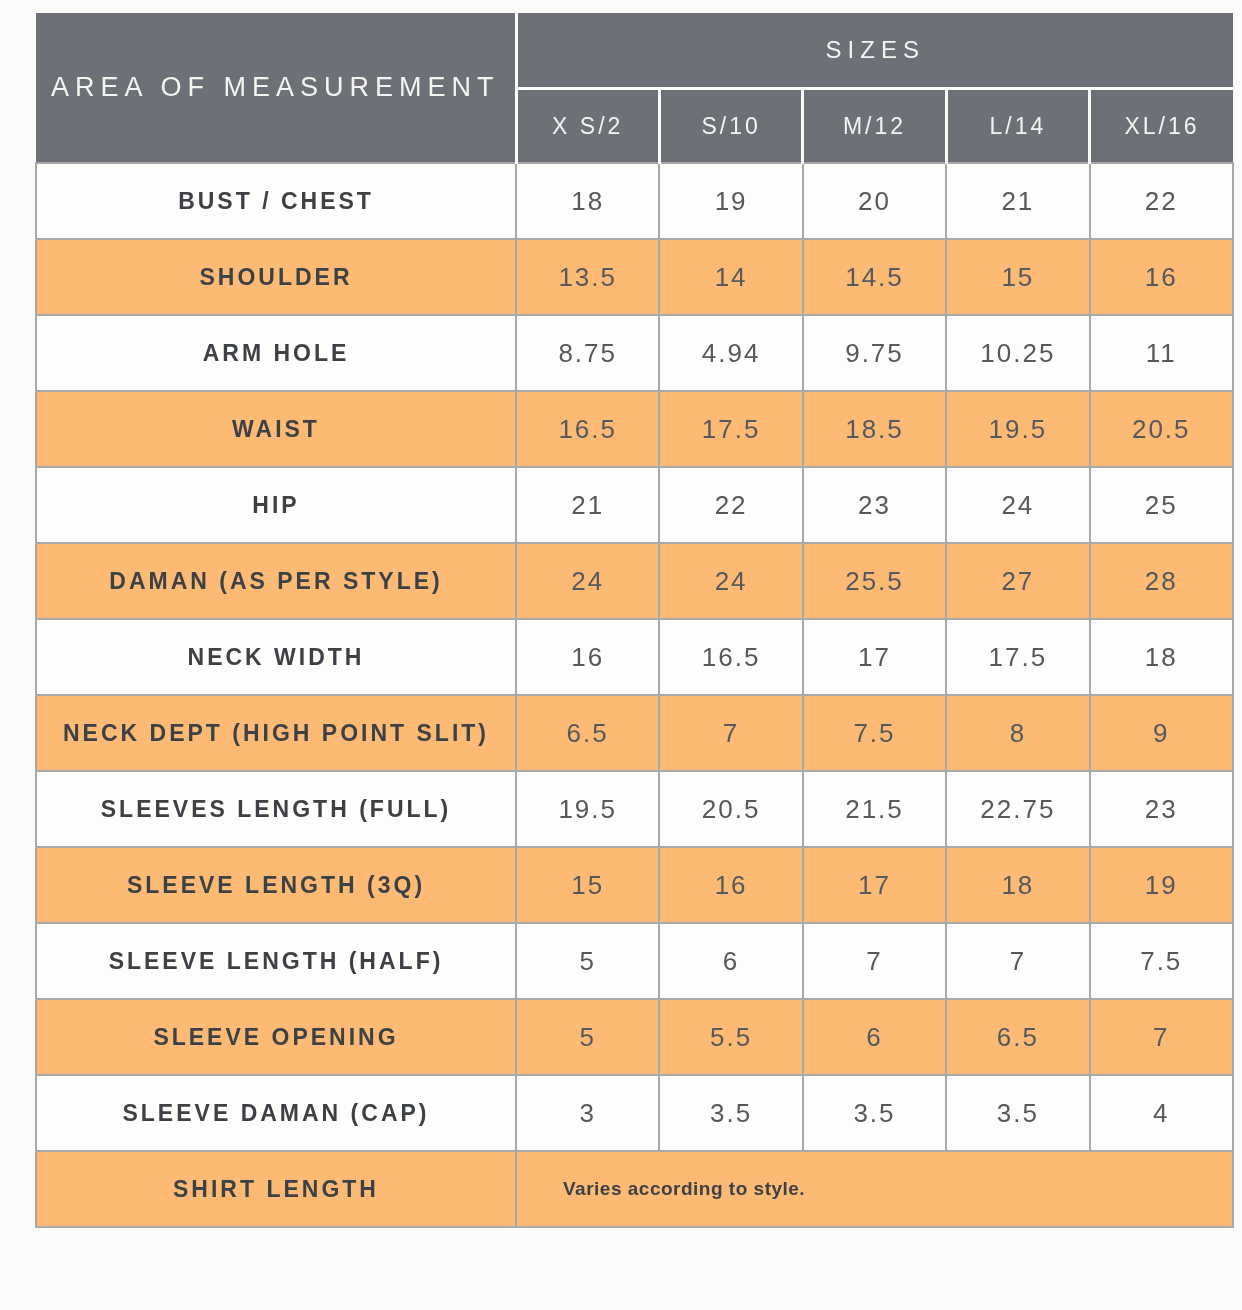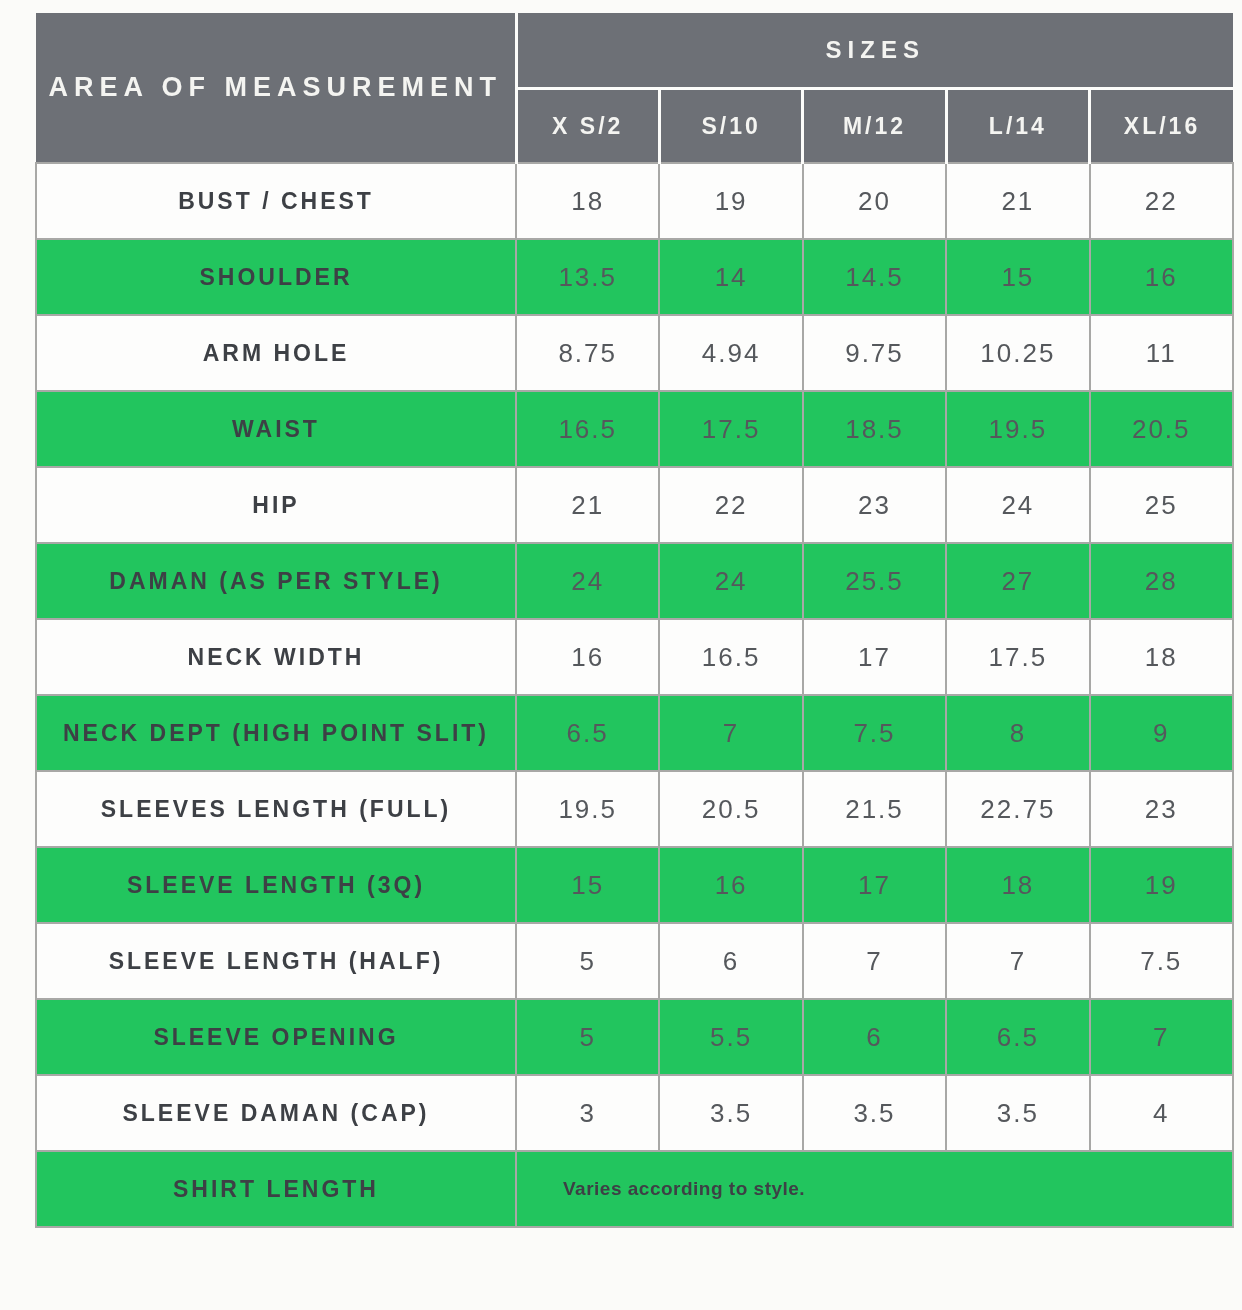--- a/index.html
+++ b/index.html
@@ -18,21 +18,21 @@
     table-layout: fixed;
   }
   col.c-label { width: 480px; }
   col.c-size  { width: 143.4px; }
 
   th, td { vertical-align: middle; text-align: center; padding: 0; }
 
   thead th {
     background: #6d7076;
     color: #f4f4f1;
-    font-weight: 700;
+    font-weight: 400;
   }
   th.corner {
     font-size: 27px;
     letter-spacing: 6px;
     border-right: 3px solid #fcfcfa;
   }
   th.sizes {
     height: 74px;
     font-size: 24px;
     letter-spacing: 6px;
@@ -43,21 +43,21 @@
     font-size: 23px;
     letter-spacing: 3px;
     border-left: 3px solid #fcfcfa;
   }
 
   tbody td {
     height: 74px;
     border: 2px solid #a8a8a6;
     background: #fdfdfc;
   }
-  tbody tr.stripe td { background: #22c55e; }
+  tbody tr.stripe td { background: #fdba74; }
 
   td.label {
     font-size: 23px;
     font-weight: 700;
     letter-spacing: 3px;
     color: #3d4045;
     white-space: nowrap;
   }
   td.value {
     font-size: 26px;

